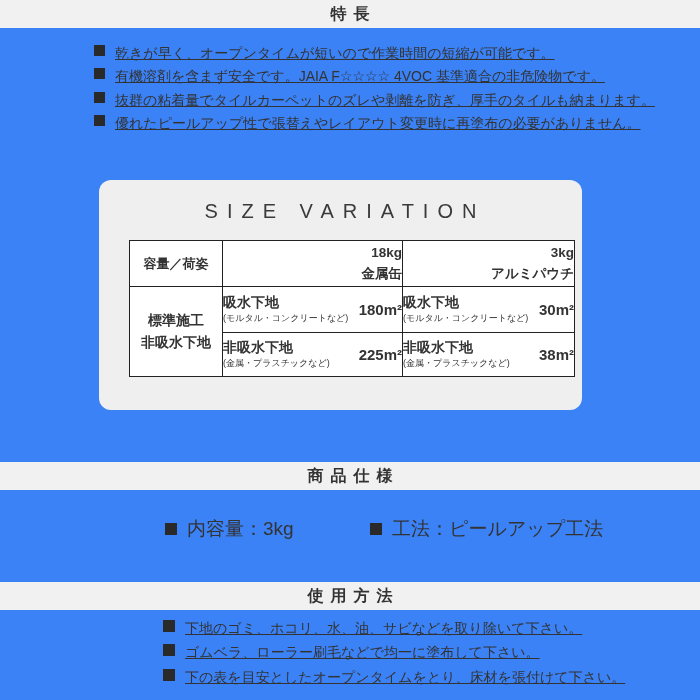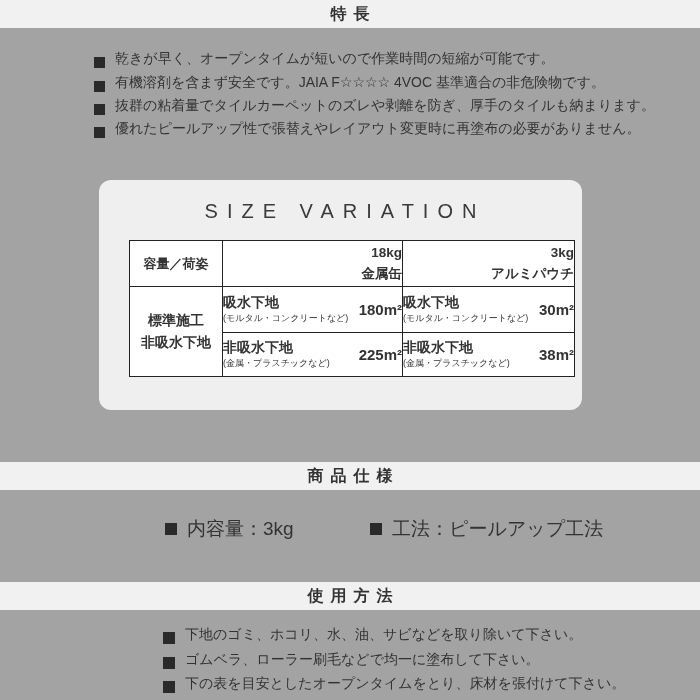--- a/index.html
+++ b/index.html
@@ -1,34 +1,34 @@
 <!DOCTYPE html>
 <html lang="ja"><head>
 <meta charset="utf-8">
 <style>
   html,body{margin:0;padding:0;background:#ffffff;}
   body{font-family:"Liberation Sans","DejaVu Sans",sans-serif;color:#333333;}
-  .page{position:relative;width:700px;height:700px;background:#a3a3a3;overflow:hidden;}
+  .page{position:relative;width:700px;height:700px;background:#3b82f6;overflow:hidden;}
 
   
   .section-bar{
     position:absolute;left:0;width:700px;height:28px;background:#f1f1f1;
     display:flex;align-items:center;justify-content:center;
   }
   .section-bar .bar-title{
     font-size:16px;font-weight:600;color:#333333;
     letter-spacing:7px;text-indent:7px;white-space:nowrap;
   }
   #bar-features{top:0;}
   #bar-specs{top:462px;}
   #bar-usage{top:582px;}
 
   
   .bullet-list{position:absolute;list-style:none;margin:0;padding:0;}
-  .bullet-list li{display:flex;align-items:flex-end;font-size:14px;color:#333333;white-space:nowrap;}
+  .bullet-list li{display:flex;align-items:flex-start;font-size:14px;color:#333333;white-space:nowrap;text-decoration:underline;}
   .sq{display:inline-block;background:#2a2a2a;margin-right:10px;flex:none;}
   .bullet-list .sq{width:11px;height:11px;}
   #features-list{left:94px;top:45px;}
   #features-list li{height:23.3px;}
   #usage-list{left:163px;top:620px;}
   #usage-list li{height:24.4px;}
   #usage-list .sq{width:12px;height:12px;}
 
   
   .size-panel{

